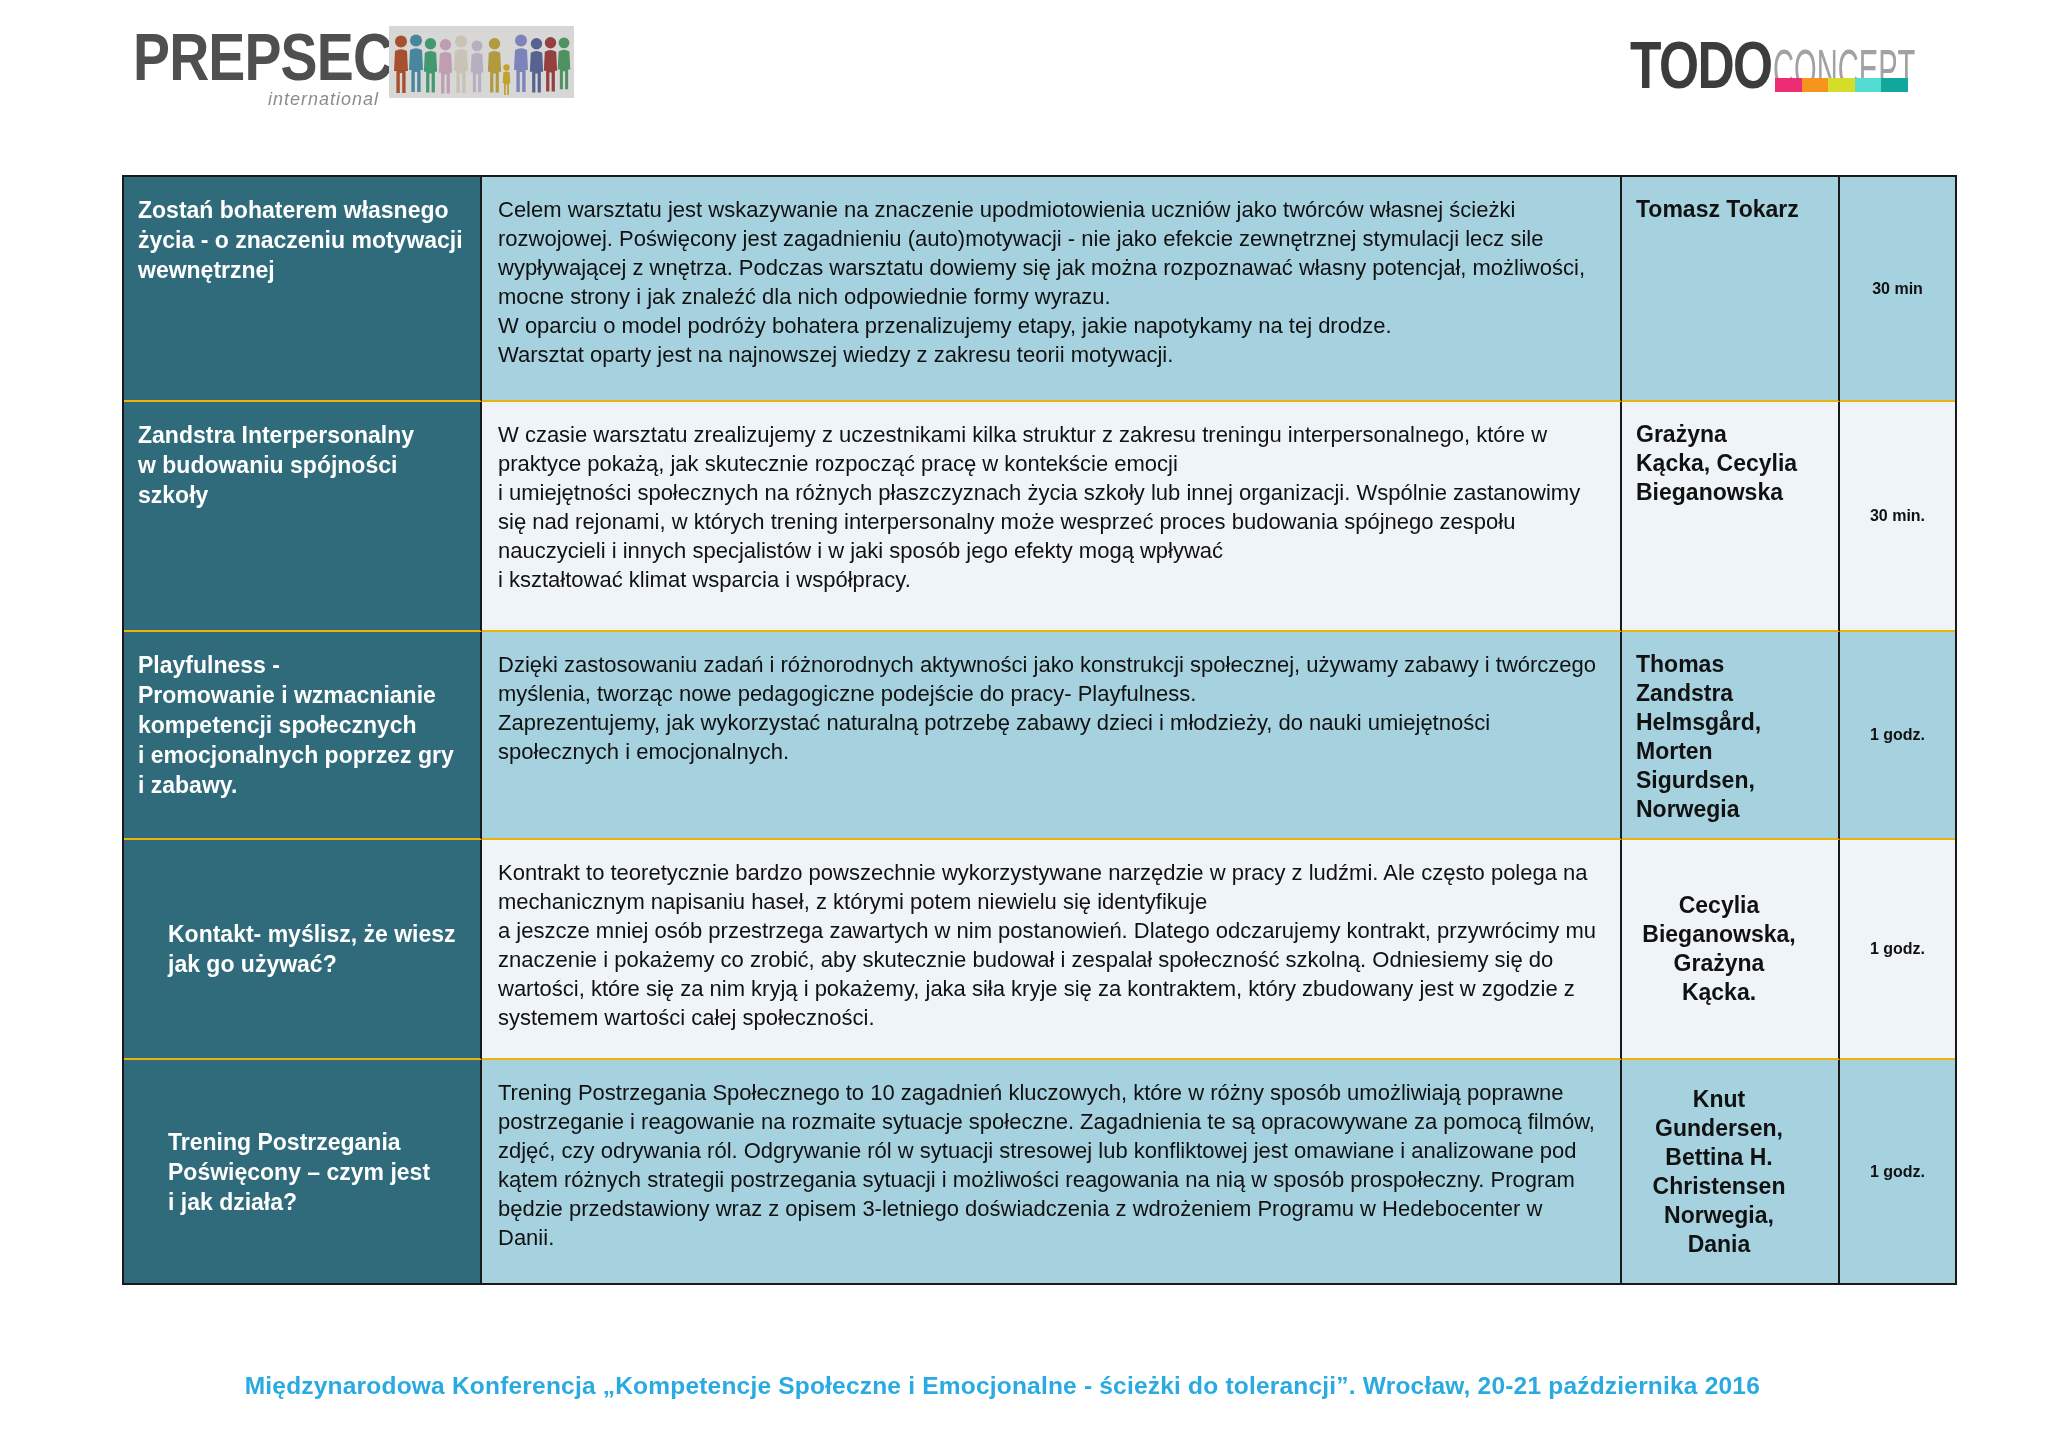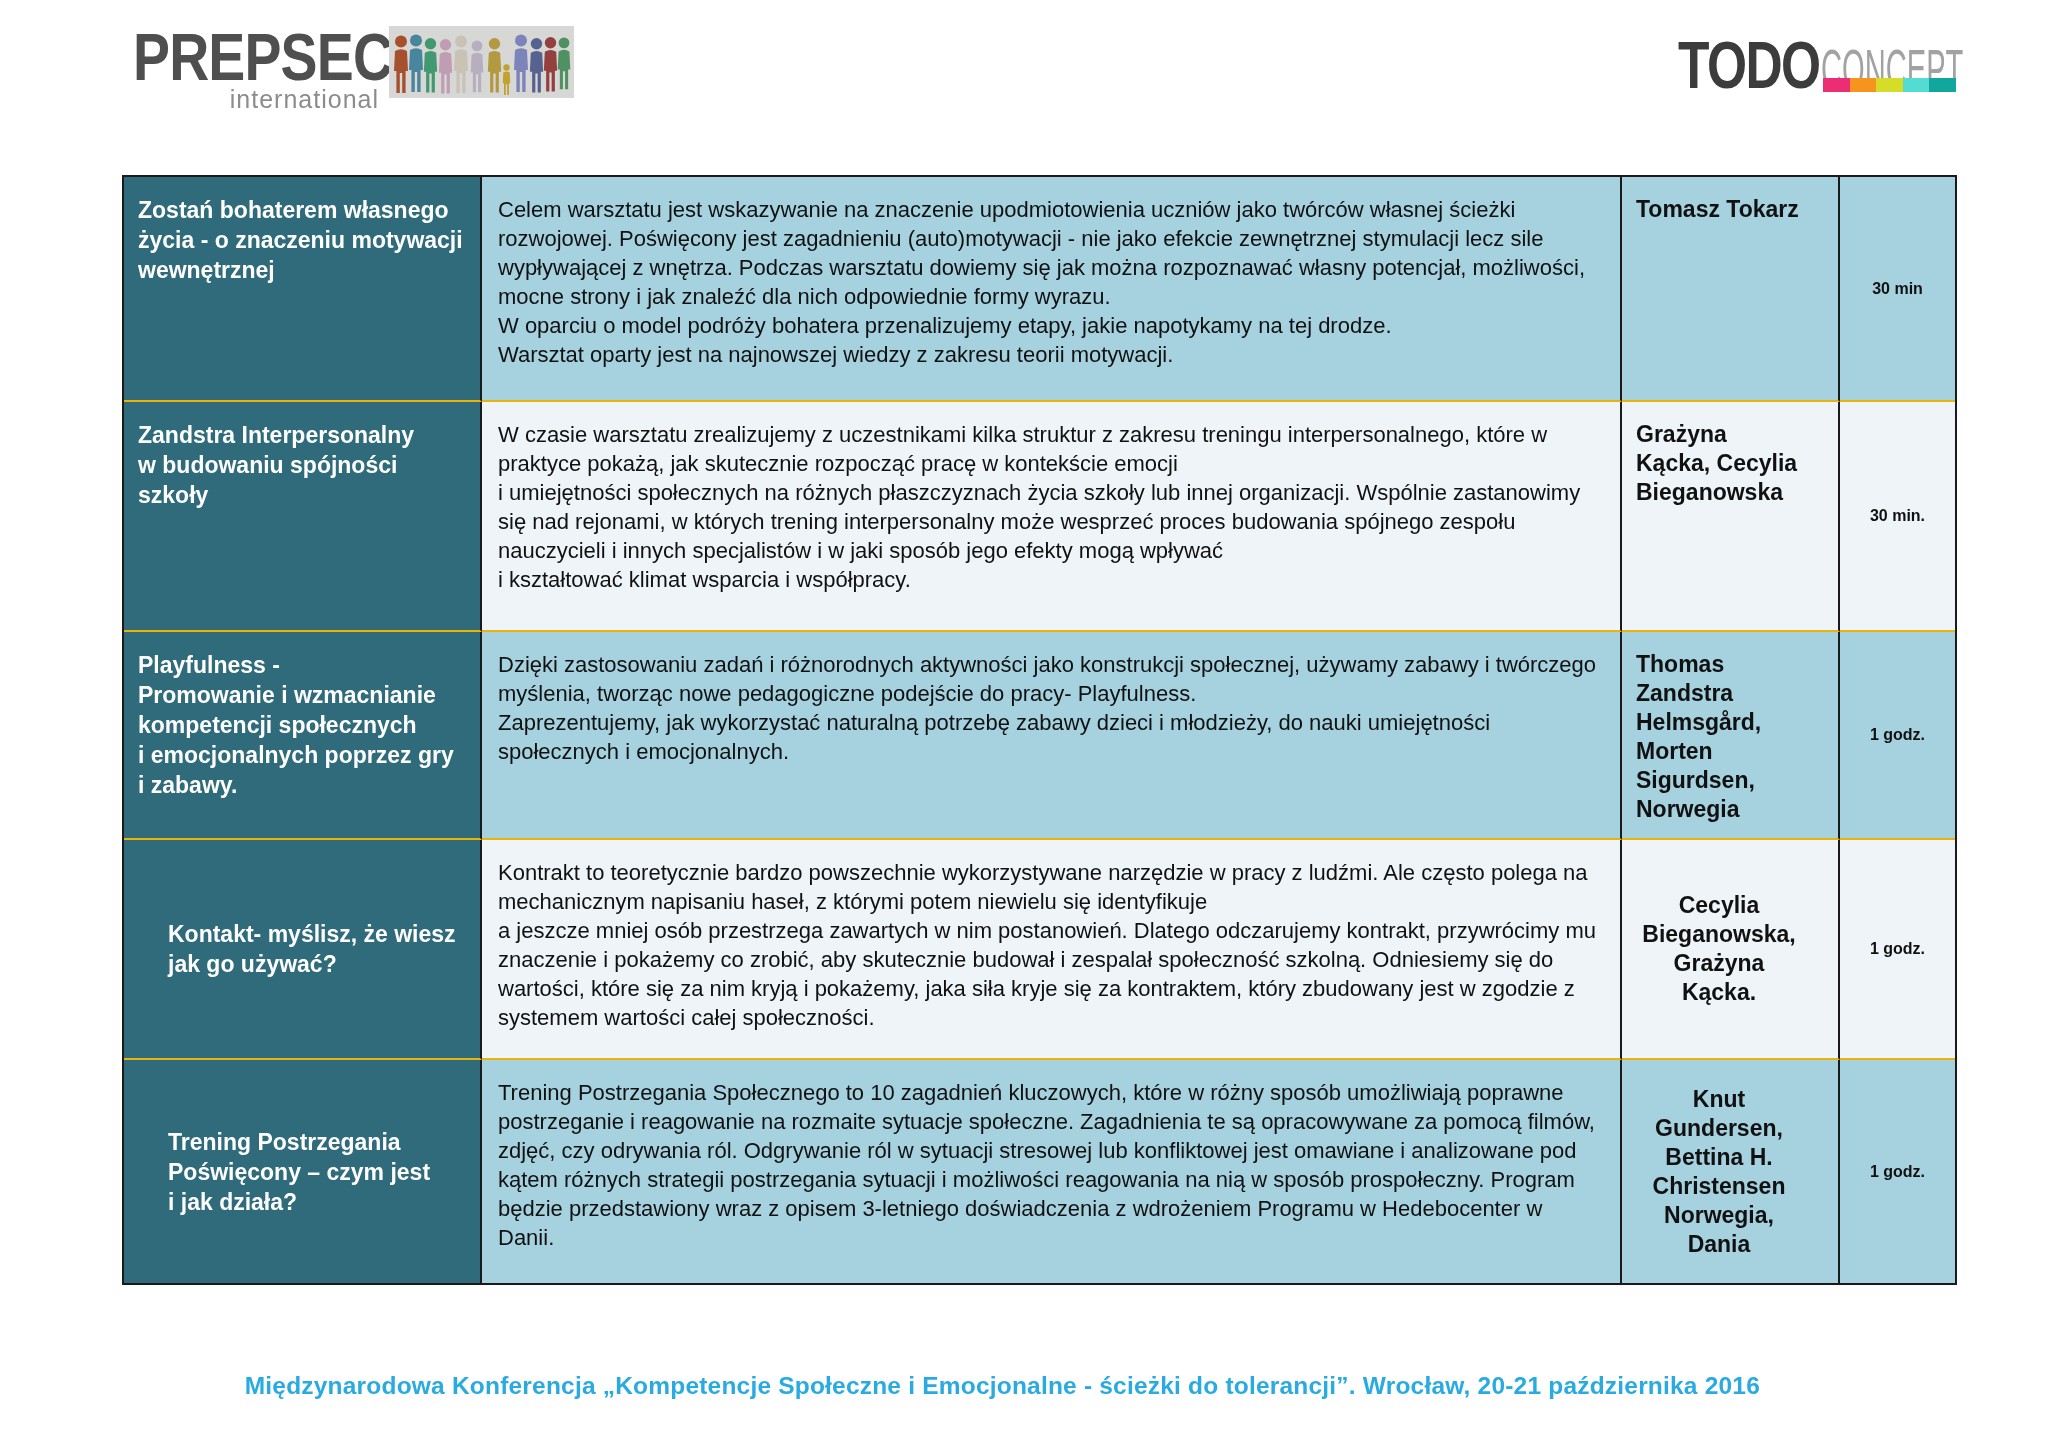--- a/index.html
+++ b/index.html
@@ -12,25 +12,25 @@
 
   
   .prepsec{position:absolute;left:133px;top:26px;width:600px;height:90px;}
   .prepsec-word{
     font-size:66px;font-weight:bold;color:#4f4f4f;line-height:62px;
     letter-spacing:-1px;transform:scaleX(0.84);transform-origin:left top;
     white-space:nowrap;
   }
   .prepsec-sub{
     position:absolute;left:0;top:62px;width:246px;text-align:right;
-    font-size:25px;color:#8c8c8c;letter-spacing:1px;line-height:22px;
+    font-size:18px;color:#8c8c8c;letter-spacing:1px;line-height:22px;font-style:italic;
   }
   .prepsec-people{position:absolute;left:256px;top:-4px;}
 
-  .todoconcept{position:absolute;left:1630px;top:36px;width:330px;height:70px;margin-left:48px;}
+  .todoconcept{position:absolute;left:1630px;top:36px;width:330px;height:70px;}
   .todo{
     position:absolute;left:0;top:0;font-size:66px;font-weight:bold;color:#3c3c3c;
     line-height:58px;letter-spacing:-2px;transform:scaleX(0.78);transform-origin:left top;
     white-space:nowrap;
   }
   .concept{
     position:absolute;left:143px;top:7px;font-size:56px;font-weight:normal;color:#a2a2a2;
     line-height:52px;letter-spacing:0;transform:scaleX(0.52);transform-origin:left top;
     white-space:nowrap;
   }

